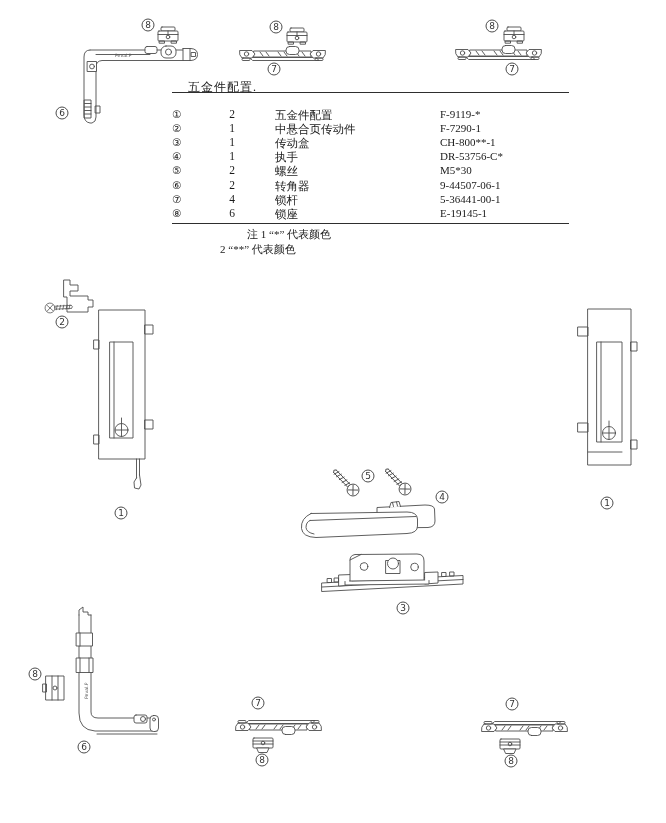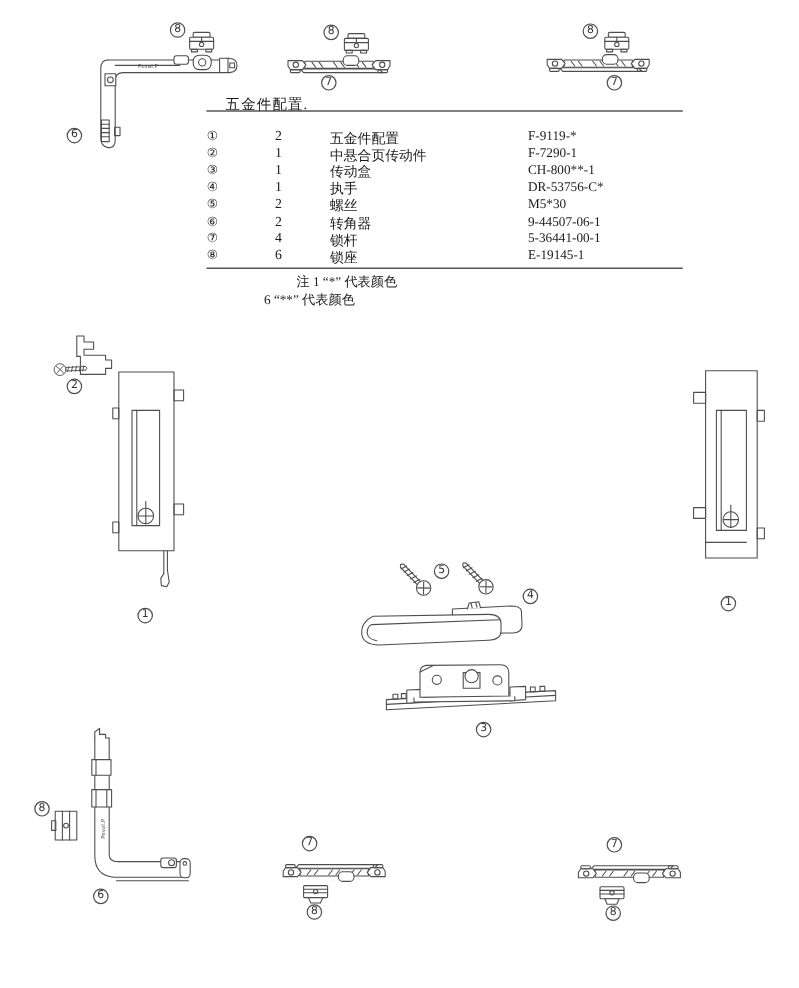--- a/index.html
+++ b/index.html
@@ -260,21 +260,21 @@
     </div>
     <div class="t-row" style="top:128.7px">
       <span class="c c-no">⑧</span>
       <span class="c c-qty">6</span>
       <span class="c c-name">锁座</span>
       <span class="c c-part">E-19145-1</span>
     </div>
 
     <div class="rule rule-bottom"></div>
     <div class="t-note note-1">注 1 “*” 代表颜色</div>
-    <div class="t-note note-2">6 “**” 代表颜色</div>
+    <div class="t-note note-2">2 “**” 代表颜色</div>
   </div>
 
   <div class="plabel" style="left:148px;top:25px">8</div>
   <div class="plabel" style="left:62px;top:113px">6</div>
   <div class="plabel" style="left:276px;top:27px">8</div>
   <div class="plabel" style="left:274px;top:69px">7</div>
   <div class="plabel" style="left:492px;top:26px">8</div>
   <div class="plabel" style="left:512px;top:69px">7</div>
   <div class="plabel" style="left:62px;top:322px">2</div>
   <div class="plabel" style="left:121px;top:513px">1</div>

